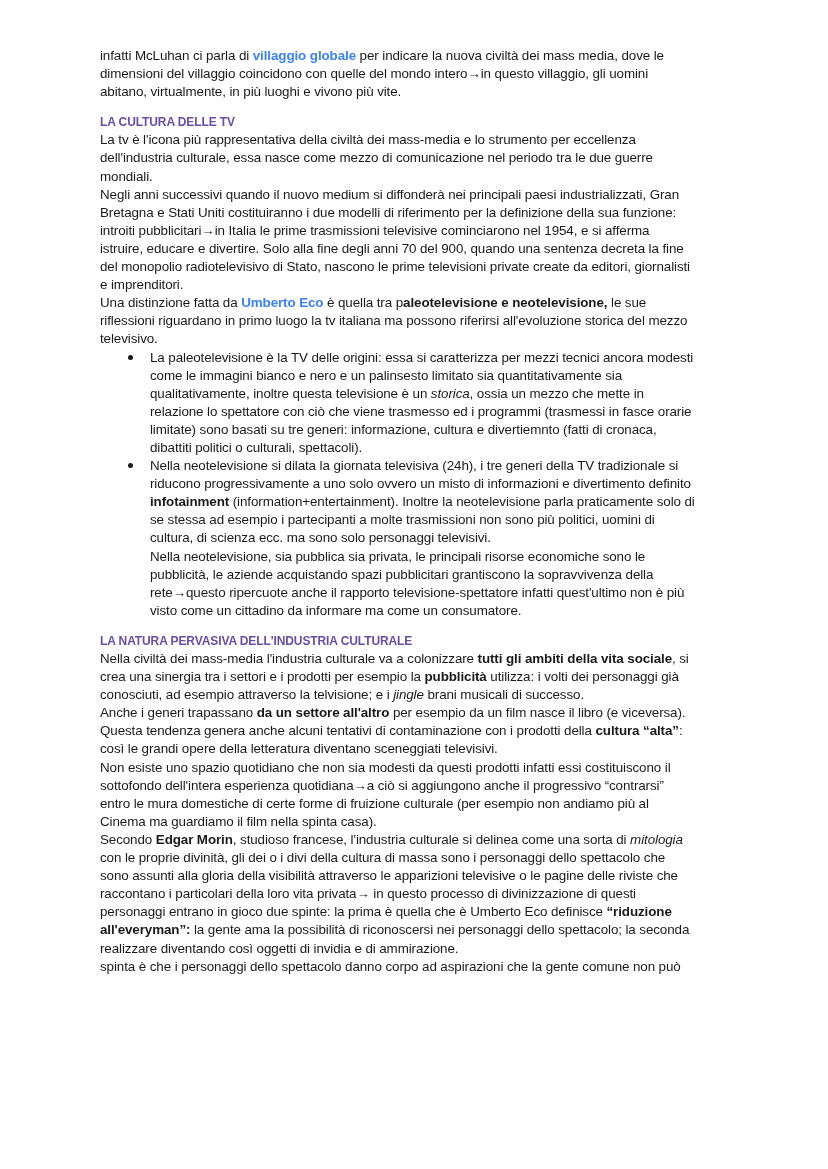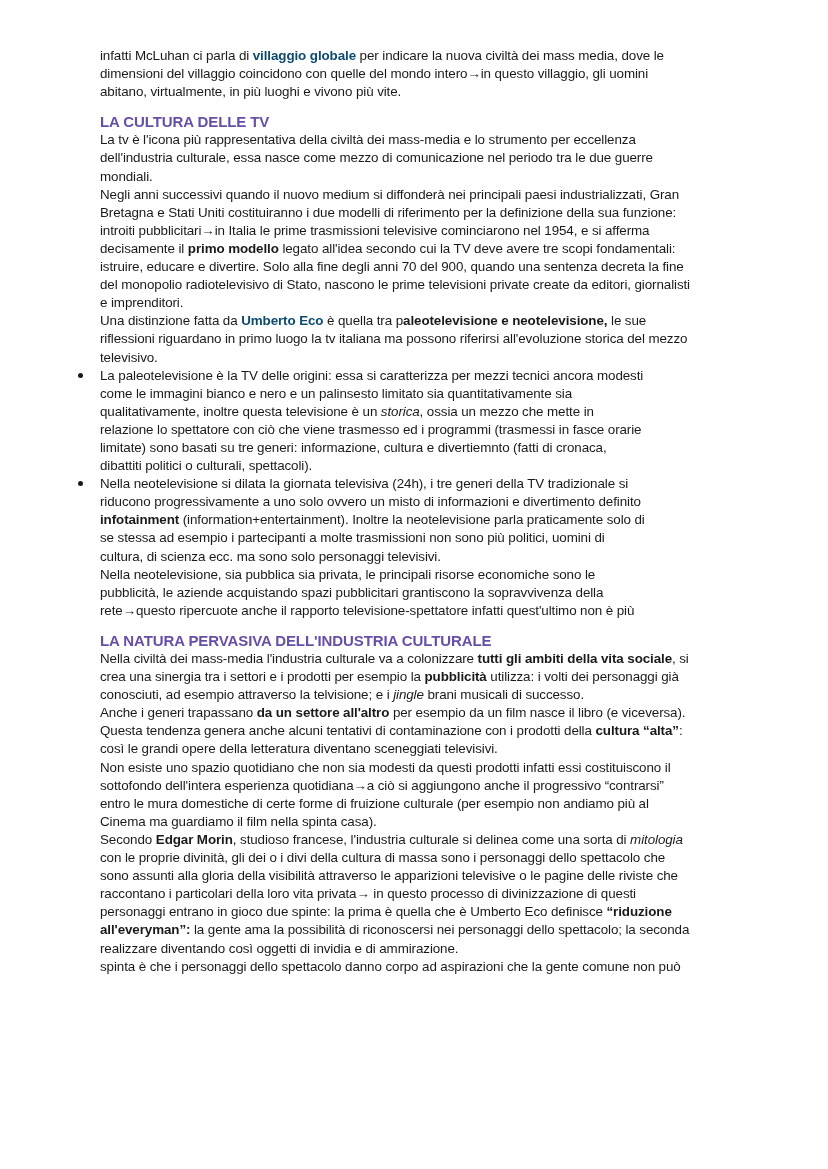--- a/index.html
+++ b/index.html
@@ -25,33 +25,34 @@
       letter-spacing: -0.1px;
     }
     .line {
       white-space: nowrap;
       display: block;
     }
     .gap { height: 12px; }
     .heading {
       color: #674ea7;
       font-weight: bold;
-      font-size: 15px;
+      font-size: 12px;
       line-height: 18.1px;
       white-space: nowrap;
       display: block;
     }
     .hl {
-      color: #0c4a6e;
+      color: #3b82f6;
       font-weight: bold;
     }
     b, .b { font-weight: bold; }
     i, .i { font-style: italic; }
     .list {
       position: relative;
+      margin-left: 50px;
     }
     .bullet-item {
       position: relative;
     }
     .bullet {
       position: absolute;
       left: -22px;
       top: 0;
       font-size: 13px;
       line-height: 18.1px;
@@ -83,21 +84,20 @@
   <div class="heading">LA CULTURA DELLE TV</div>
   <div>
       <span class="line">La tv è l'icona più rappresentativa della civiltà dei mass-media e lo strumento per eccellenza</span>
       <span class="line">dell'industria culturale, essa nasce come mezzo di comunicazione nel periodo tra le due guerre</span>
       <span class="line">mondiali.</span>
     </div>
   <div>
       <span class="line">Negli anni successivi quando il nuovo medium si diffonderà nei principali paesi industrializzati, Gran</span>
       <span class="line">Bretagna e Stati Uniti costituiranno i due modelli di riferimento per la definizione della sua funzione:</span>
       <span class="line">introiti pubblicitari→in Italia le prime trasmissioni televisive cominciarono nel 1954, e si afferma</span>
-      <span class="line">decisamente il <span class="b">primo modello</span> legato all'idea secondo cui la TV deve avere tre scopi fondamentali:</span>
       <span class="line">istruire, educare e divertire. Solo alla fine degli anni 70 del 900, quando una sentenza decreta la fine</span>
       <span class="line">del monopolio radiotelevisivo di Stato, nascono le prime televisioni private create da editori, giornalisti</span>
       <span class="line">e imprenditori.</span>
     </div>
   <div>
       <span class="line">Una distinzione fatta da <span class="hl">Umberto Eco</span> è quella tra p<span class="b">aleotelevisione e neotelevisione,</span> le sue</span>
       <span class="line">riflessioni riguardano in primo luogo la tv italiana ma possono riferirsi all'evoluzione storica del mezzo</span>
       <span class="line">televisivo.</span>
     </div>
 
@@ -117,20 +117,21 @@
       <span class="bullet"></span>
       <div>
           <span class="line">Nella neotelevisione si dilata la giornata televisiva (24h), i tre generi della TV tradizionale si</span>
           <span class="line">riducono progressivamente a uno solo ovvero un misto di informazioni e divertimento definito</span>
           <span class="line"><span class="b">infotainment</span> (information+entertainment). Inoltre la neotelevisione parla praticamente solo di</span>
           <span class="line">se stessa ad esempio i partecipanti a molte trasmissioni non sono più politici, uomini di</span>
           <span class="line">cultura, di scienza ecc. ma sono solo personaggi televisivi.</span>
           <span class="line">Nella neotelevisione, sia pubblica sia privata, le principali risorse economiche sono le</span>
           <span class="line">pubblicità, le aziende acquistando spazi pubblicitari grantiscono la sopravvivenza della</span>
           <span class="line">rete→questo ripercuote anche il rapporto televisione-spettatore infatti quest'ultimo non è più</span>
+          <span class="line">visto come un cittadino da informare ma come un consumatore.</span>
         </div>
     </div>
   </div>
 
   <div class="gap"></div>
 
   <div class="heading">LA NATURA PERVASIVA DELL'INDUSTRIA CULTURALE</div>
   <div>
       <span class="line">Nella civiltà dei mass-media l'industria culturale va a colonizzare <span class="b">tutti gli ambiti della vita sociale</span>, si</span>
       <span class="line">crea una sinergia tra i settori e i prodotti per esempio la <span class="b">pubblicità</span> utilizza: i volti dei personaggi già</span>

